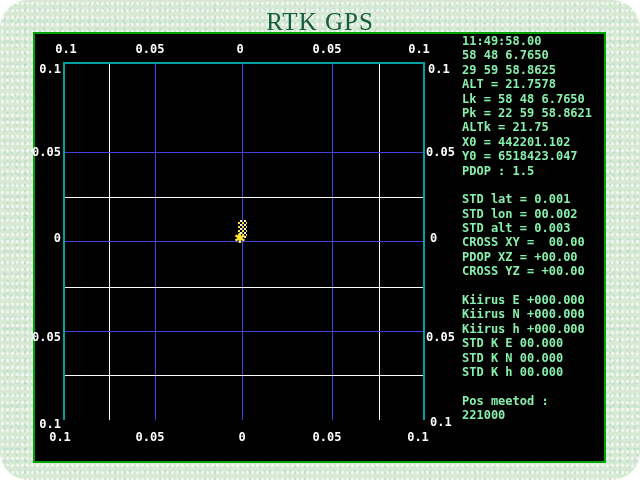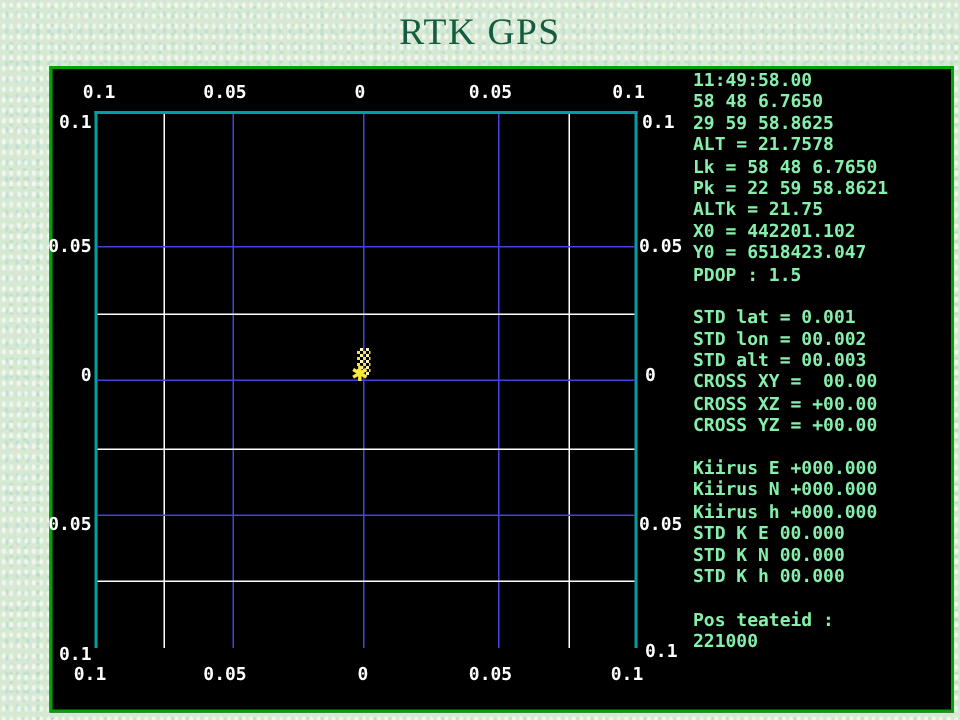--- a/index.html
+++ b/index.html
@@ -10,35 +10,35 @@
     font-family:"DejaVu Sans Mono", monospace;
     background-color:#d6e9d3;
     background-image:
       radial-gradient(rgba(255,255,255,0.65) 1px, transparent 1.7px),
       radial-gradient(rgba(175,215,185,0.55) 1px, transparent 1.7px),
       radial-gradient(rgba(242,214,224,0.40) 1px, transparent 1.5px),
       radial-gradient(rgba(160,205,215,0.35) 1px, transparent 1.5px),
       radial-gradient(rgba(220,240,210,0.5) 1px, transparent 2px);
     background-size:5px 7px, 9px 6px, 11px 13px, 7px 11px, 13px 9px;
     background-position:0 0, 3px 2px, 5px 7px, 1px 4px, 6px 1px;
+    border-radius:28px;
   }
   .title{
     position:absolute; top:8px; left:0; width:640px;
     text-align:center;
     font-family:"Liberation Serif", serif;
     font-size:25px; letter-spacing:1px;
     color:#165c41;
   }
   .panel{
-    position:absolute; left:33px; top:44px;
+    position:absolute; left:33px; top:32px;
     width:569px; height:427px;
     background:#000;
     border:2px solid #00a400;
     box-sizing:content-box;
-    padding-left:30px;
   }
   
   .plot-frame-left  {position:absolute; left:28px;  top:28px;  width:2px;   height:358px; background:#00a0a0;}
   .plot-frame-top   {position:absolute; left:28px;  top:28px;  width:362px; height:2px;   background:#00a0a0;}
   .plot-frame-right {position:absolute; left:388px; top:28px;  width:2px;   height:358px; background:#00a0a0;}
   .gv{position:absolute; top:30px; height:356px; width:1px;}
   .gh{position:absolute; left:30px; width:358px; height:1px;}
   .blue{background:#4343df;}
   .white{background:#ffffff;}
   .lab{
@@ -130,30 +130,30 @@
       <div class="tline">ALT = 21.7578</div>
       <div class="tline">Lk = 58 48 6.7650</div>
       <div class="tline">Pk = 22 59 58.8621</div>
       <div class="tline">ALTk = 21.75</div>
       <div class="tline">X0 = 442201.102</div>
       <div class="tline">Y0 = 6518423.047</div>
       <div class="tline">PDOP : 1.5</div>
       <div class="tline"></div>
       <div class="tline">STD lat = 0.001</div>
       <div class="tline">STD lon = 00.002</div>
-      <div class="tline">STD alt = 00.003</div>
+      <div class="tline">STD alt = 0.003</div>
       <div class="tline">CROSS XY =  00.00</div>
-      <div class="tline">CROSS XZ = +00.00</div>
+      <div class="tline">PDOP XZ = +00.00</div>
       <div class="tline">CROSS YZ = +00.00</div>
       <div class="tline"></div>
       <div class="tline">Kiirus E +000.000</div>
       <div class="tline">Kiirus N +000.000</div>
       <div class="tline">Kiirus h +000.000</div>
       <div class="tline">STD K E 00.000</div>
       <div class="tline">STD K N 00.000</div>
       <div class="tline">STD K h 00.000</div>
       <div class="tline"></div>
-      <div class="tline">Pos teateid :</div>
+      <div class="tline">Pos meetod :</div>
       <div class="tline">221000</div>
     </div>
 
   </div>
 </div>
 
 </body></html>

